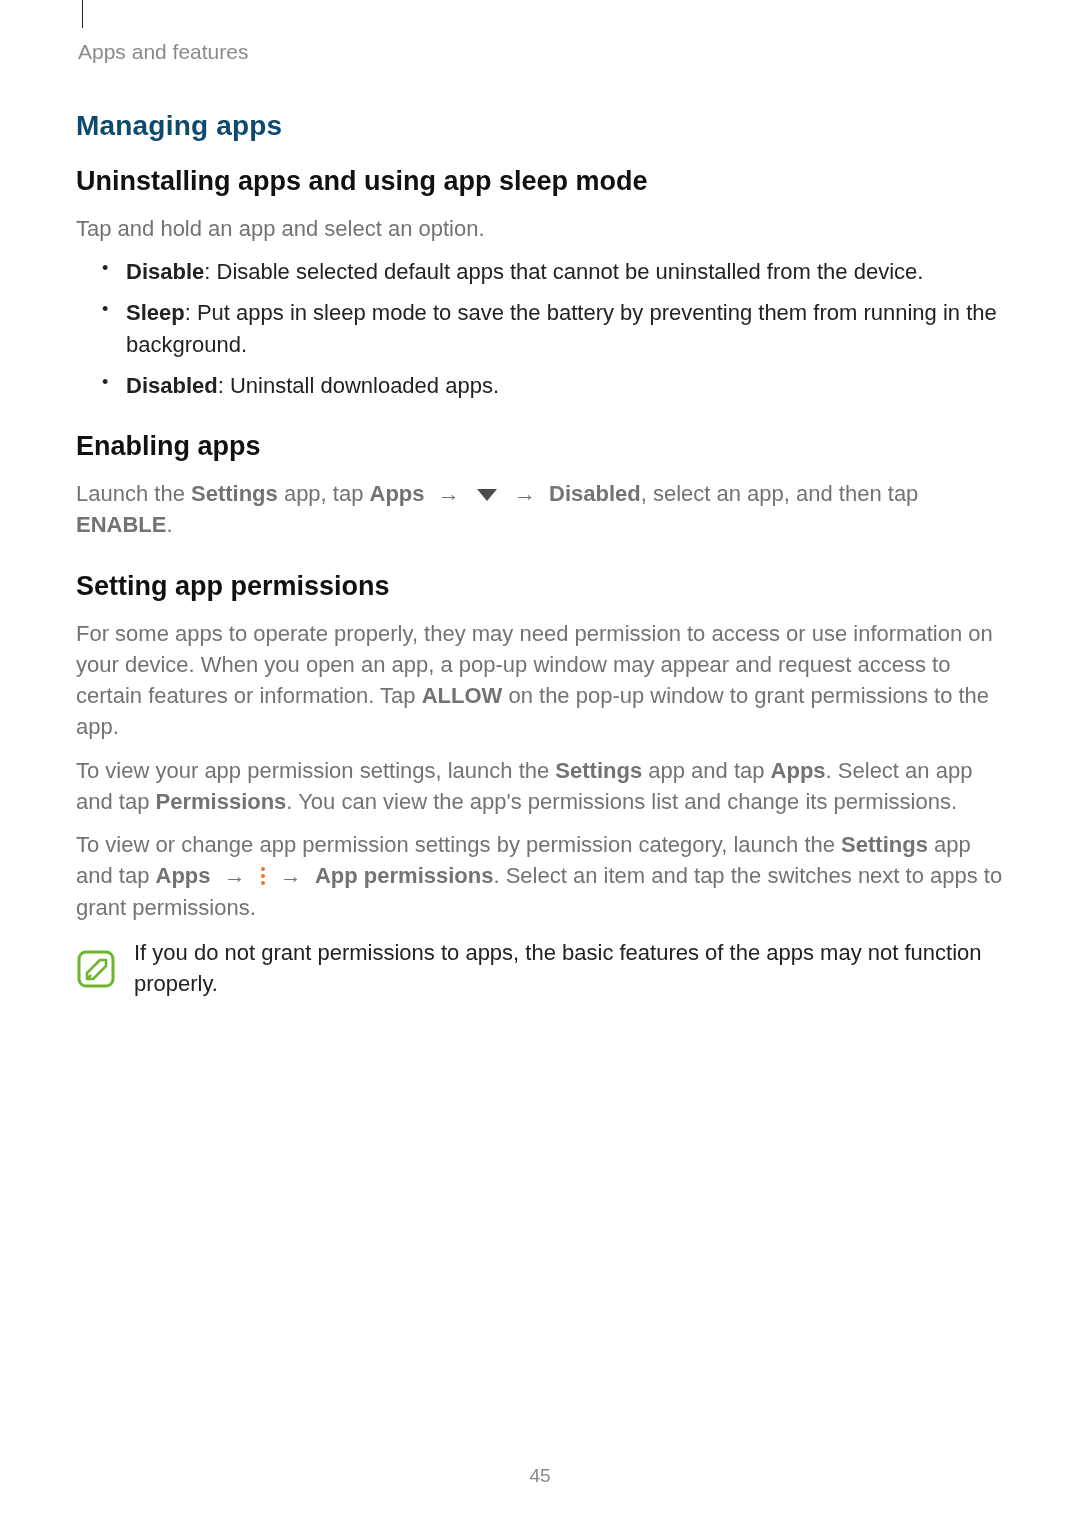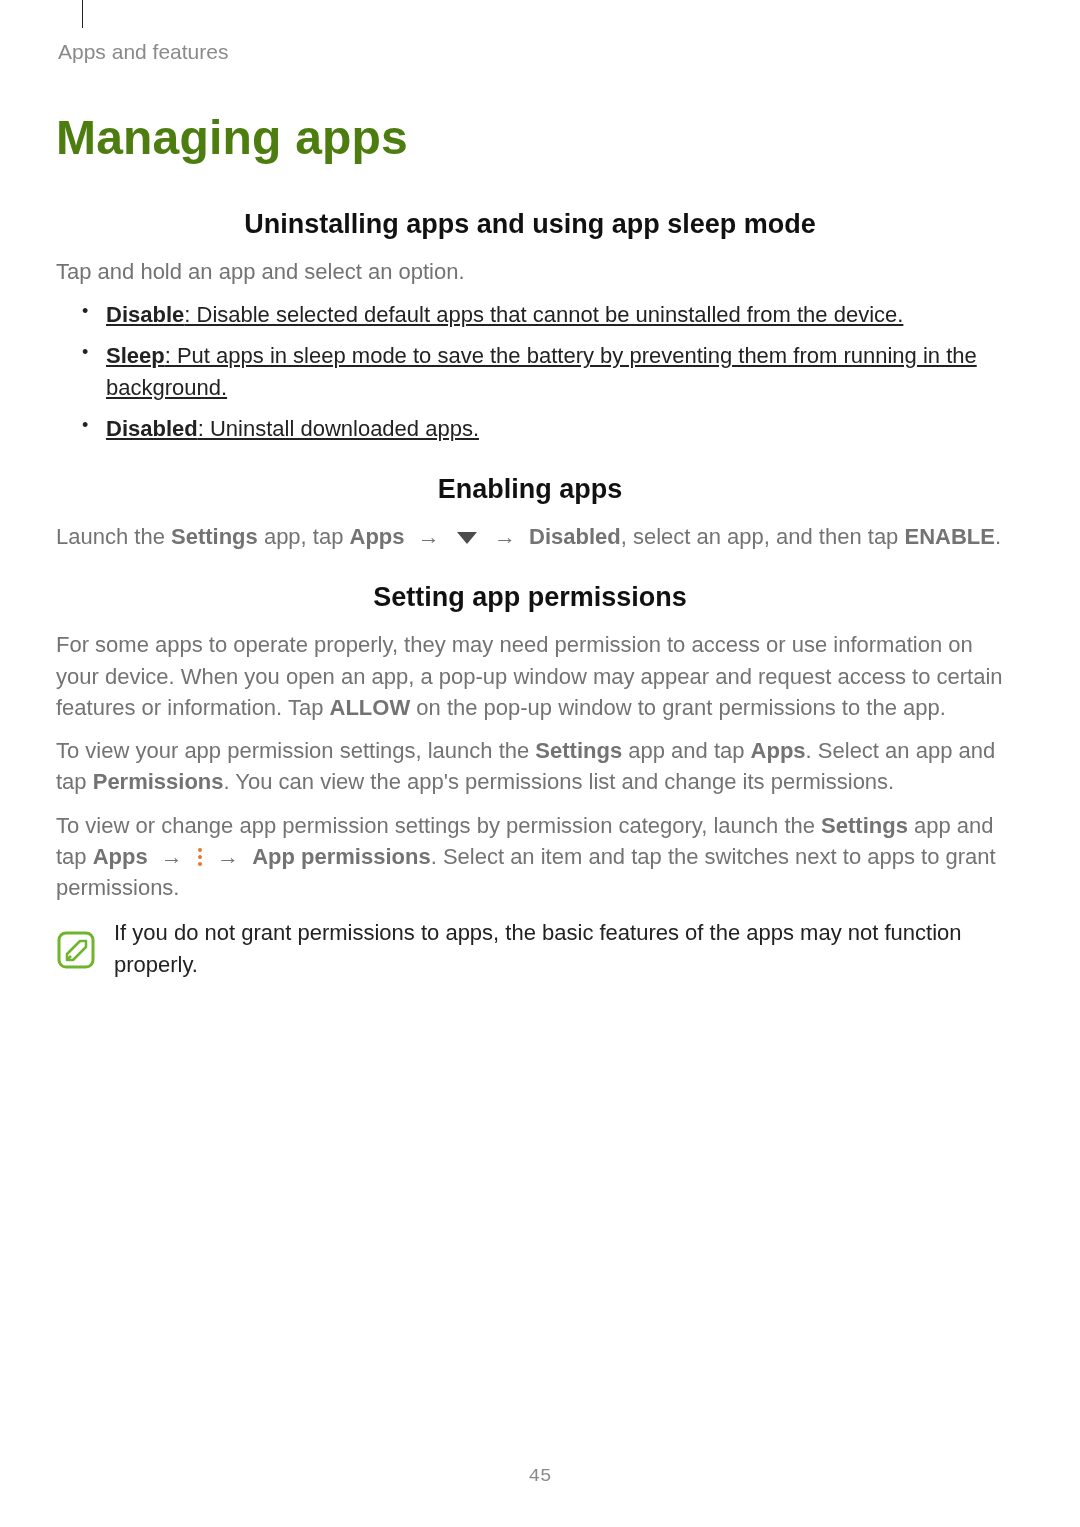--- a/index.html
+++ b/index.html
@@ -4,64 +4,62 @@
   <style>
     * { box-sizing: border-box; margin: 0; padding: 0; }
     html, body { width: 1080px; height: 1527px; }
     body {
       background: #fff;
       font-family: "Segoe UI", "Helvetica Neue", Arial, sans-serif;
       color: #222;
       position: relative;
     }
     .page {
-      padding: 40px 76px 0 56px;
+      padding: 40px 76px 0 76px;
       position: relative;
       height: 100%;
     }
     .top-rule {
       position: absolute;
       left: 82px;
       top: 0;
       width: 1px;
       height: 28px;
       background: #222;
     }
     .header-breadcrumb {
       font-size: 21px;
       color: #8a8a8a;
       margin-bottom: 46px;
       margin-left: 2px;
     }
     h1.section-title {
-      color: #4d7c0f;
-      font-size: 48px;
+      color: #0c4a6e;
+      font-size: 28px;
       font-weight: 700;
-      margin-bottom: 44px;
+      margin-bottom: 24px;
       letter-spacing: 0.2px;
     }
     h2.subheading {
       font-size: 27px;
       font-weight: 700;
       color: #111;
       margin-bottom: 16px;
       margin-top: 30px;
-      text-align: center;
     }
     h2.subheading.first { margin-top: 0; }
     p.body {
       font-size: 22px;
       line-height: 1.42;
       margin-bottom: 12px;
       color: #737373;
     }
     ul.bullets {
       list-style: none;
       margin: 8px 0 8px 26px;
-      text-decoration: underline;
     }
     ul.bullets li {
       font-size: 22px;
       line-height: 1.42;
       position: relative;
       padding-left: 24px;
       margin-bottom: 10px;
     }
     ul.bullets li::before {
       content: "•";
@@ -108,21 +106,20 @@
       line-height: 1.42;
       color: #222;
     }
     .page-number {
       position: absolute;
       bottom: 40px;
       left: 0; right: 0;
       text-align: center;
       font-size: 19px;
       color: #8a8a8a;
-      font-family: Liberation Mono, monospace;
     }
   </style>
 </head>
 <body>
 
 <div class="page">
   <div class="top-rule"></div>
 
   <div class="header-breadcrumb">Apps and features</div>
 

